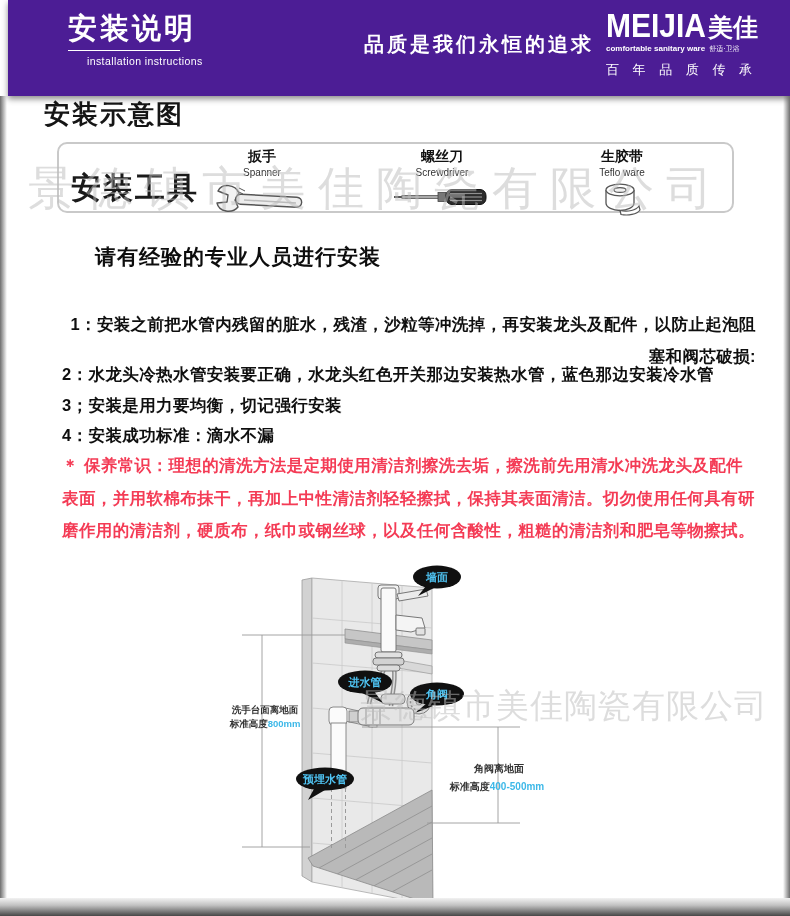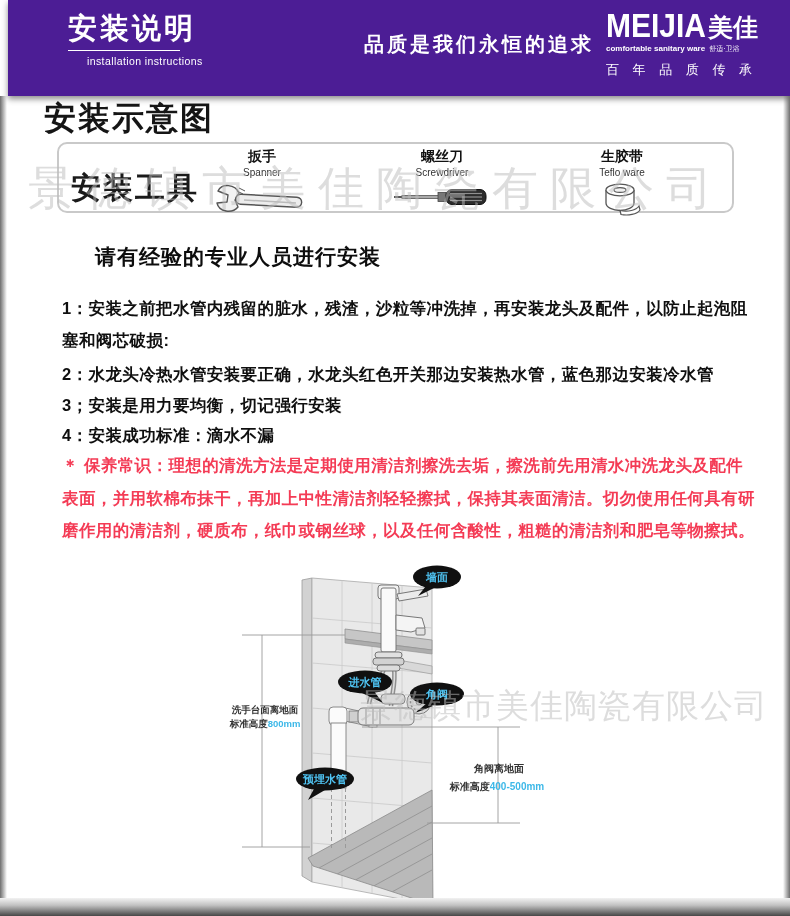--- a/index.html
+++ b/index.html
@@ -25,21 +25,21 @@
   
   .sheet{position:absolute;left:0;top:88px;width:790px;height:810px;background:#fff;
          border-top-left-radius:12px;}
   .edge-l{position:absolute;left:0;top:96px;width:7px;height:802px;z-index:6;
           background:linear-gradient(to right,#6e6e6e,rgba(255,255,255,0));}
   .edge-r{position:absolute;left:783px;top:96px;width:7px;height:802px;z-index:6;
           background:linear-gradient(to left,#6e6e6e,rgba(255,255,255,0));}
   .bottom-bar{position:absolute;left:0;top:898px;width:790px;height:18px;z-index:7;
           background:linear-gradient(to bottom,#f2f2f2,#c2c2c2 40%,#7a7a7a 75%,#474747);}
   
-  .page-title{position:absolute;left:44px;top:97px;font-size:32px;font-weight:600;
+  .page-title{position:absolute;left:44px;top:97px;font-size:26px;font-weight:600;
               color:#151515;letter-spacing:2px;}
   
   .tools{position:absolute;left:57px;top:142px;width:673px;height:67px;border:2px solid #c9c9c9;
          border-radius:10px;background:#fff;}
   .tools-label{position:absolute;left:12px;top:24px;font-size:30px;font-weight:700;
                color:#1a1a1a;letter-spacing:2px;}
   .tool{position:absolute;top:4px;display:flex;flex-direction:column;align-items:center;}
   .tool-1{left:148px;width:110px;}
   .tool-2{left:328px;width:110px;}
   .tool-3{left:518px;width:90px;}
@@ -48,21 +48,21 @@
   .tool-ic{margin-top:3px;}
   
   .wm{position:absolute;color:#bdbdbd;opacity:.5;white-space:nowrap;z-index:5;pointer-events:none;}
   .wm1{left:28px;top:158px;font-size:46px;letter-spacing:12px;}
   .wm2{left:360px;top:684px;font-size:33px;letter-spacing:1px;}
   
   .inst-head{position:absolute;left:62px;top:243px;font-size:21px;font-weight:700;
              color:#0d0d0d;letter-spacing:1px;margin-left:33px;}
   .inst{position:absolute;left:62px;width:694px;font-size:16.5px;font-weight:600;
         color:#0f0f0f;line-height:32px;letter-spacing:.4px;}
-  .inst-1{top:292px;} .inst-2{top:358px;} .inst-3{top:389px;} .inst-4{top:419px;}
+  .inst-1{top:308px;text-align:right;} .inst-2{top:358px;} .inst-3{top:389px;} .inst-4{top:419px;}
   .care{position:absolute;left:62px;top:449px;width:694px;font-size:16.5px;font-weight:600;
         color:#f43b55;line-height:32.5px;letter-spacing:.4px;}
   
   .diagram{position:absolute;left:225px;top:556px;width:345px;height:352px;}
   .bubble-txt{font-size:11px;font-weight:700;fill:#4fc3f2;}
   .meas{font-weight:600;fill:#333;}
 </style>
 </head>
 <body>
 

